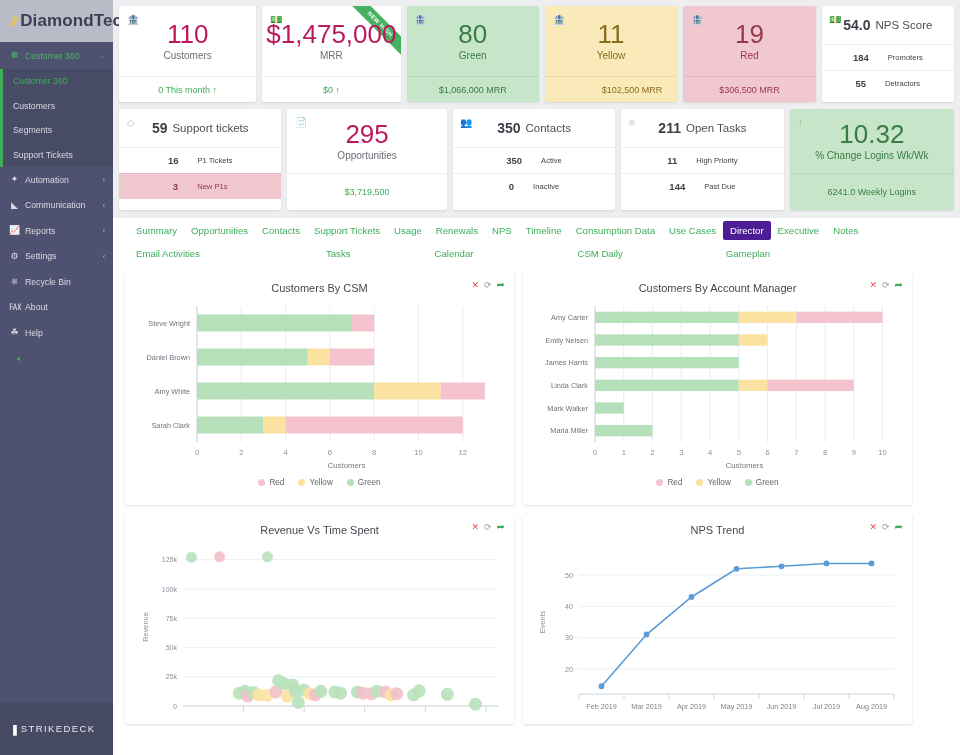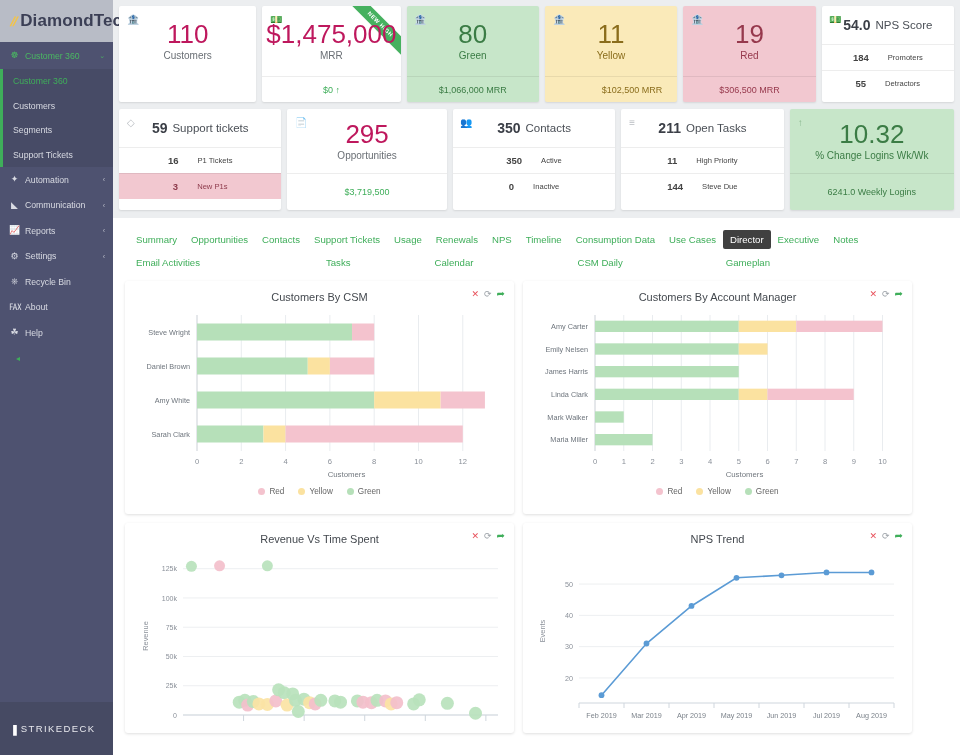--- a/index.html
+++ b/index.html
@@ -118,27 +118,27 @@
   .ribbon span {
     position: absolute; display: block; width: 92px;
     background: #46b15f; color: #fff;
     font-size: 5.6px; font-weight: bold; letter-spacing: .6px;
     text-align: center; line-height: 13px; height: 13px;
     transform: rotate(45deg); right: -24px; top: 13px;
   }
 
   
   .content-area { flex: 1; background: #fff; overflow: hidden; }
-  .tabs-wrap { padding: 12px 0 0 0; background: #fff; }
+  .tabs-wrap { padding: 3px 0 0 0; background: #fff; }
   .tab-row { display: flex; align-items: center; padding-left: 16px; }
   .tab {
     font-size: 9.6px; color: #3fae5a; cursor: pointer;
     padding: 4px 7px; white-space: nowrap; border-radius: 2px;
   }
-  .tab.active { background: #404040; color: #fff; text-align: center; }
+  .tab.active { background: #4c1d95; color: #fff; text-align: center; }
   .tab-row2 { display: flex; align-items: center; padding-left: 16px; margin-top: 5px; }
   .tab-row2 .tab { padding: 3px 7px; }
 
   
   .charts { padding: 10px 12px 0 12px; display: flex; flex-wrap: wrap; gap: 9px; }
   .card {
     background: #fff; border-radius: 3px; box-shadow: 0 1px 3px rgba(0,0,0,.13);
     width: 389px; position: relative; padding: 8px 10px 8px 10px;
   }
   .card-h { position: absolute; right: 9px; top: 8px; display: flex; gap: 5px; align-items: center; }
@@ -232,20 +232,21 @@
     <div class="kpi-zone">
 
       <div class="kpi-row">
 
         <div class="kpi" style="width:140px">
           <div class="kpi-top">
             <span class="kpi-ico">🏦</span>
             <div class="kpi-big">110</div>
             <div class="kpi-sub">Customers</div>
           </div>
+          <div class="kpi-foot">0 This month ↑</div>
         </div>
 
         <div class="kpi" style="width:141px">
           <div class="ribbon">
               <span>NEW HIGH</span>
             </div>
           <div class="kpi-top">
             <span class="kpi-ico">💵</span>
             <div class="kpi-big">$1,475,000</div>
             <div class="kpi-sub">MRR</div>
@@ -345,21 +346,21 @@
             <span class="kpi-ico">≡</span>
             <div class="kpi-big">211</div>
             <div class="kpi-sub">Open Tasks</div>
           </div>
           <div class="kpi-foot dark">
             <b>11</b>
             <span class="small">High Priority</span>
           </div>
           <div class="kpi-foot dark">
             <b>144</b>
-            <span class="small">Steve Due</span>
+            <span class="small">Past Due</span>
           </div>
         </div>
 
         <div class="kpi green" style="width:165px">
           <div class="kpi-top" style="height:64px">
             <span class="kpi-ico">↑</span>
             <div class="kpi-big">10.32</div>
             <div class="kpi-sub">% Change Logins Wk/Wk</div>
           </div>
           <div class="kpi-foot" style="height:37px">6241.0 Weekly Logins</div>

